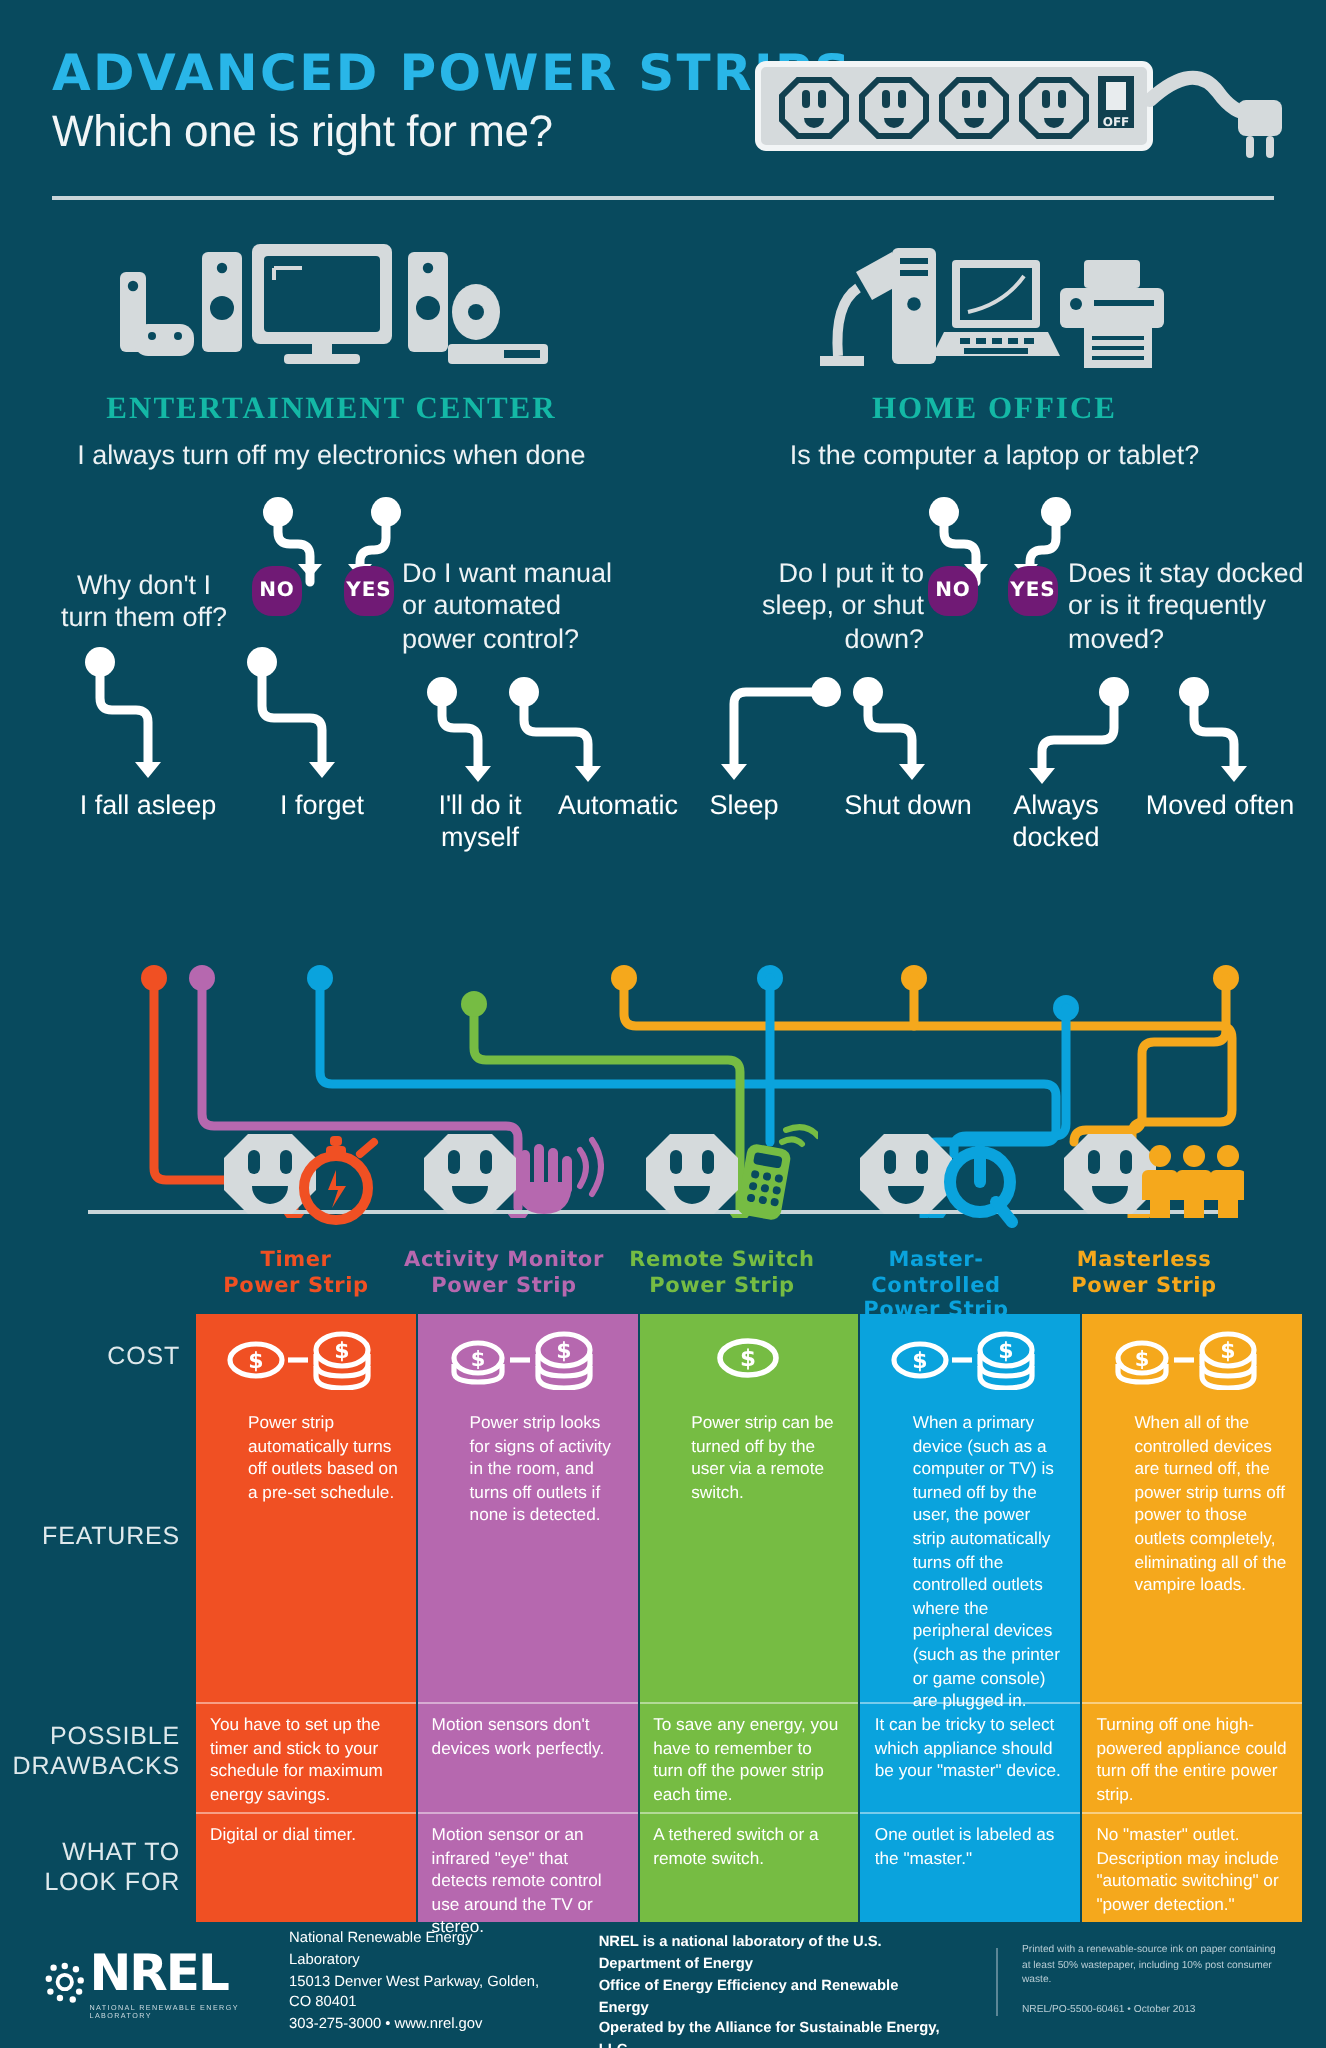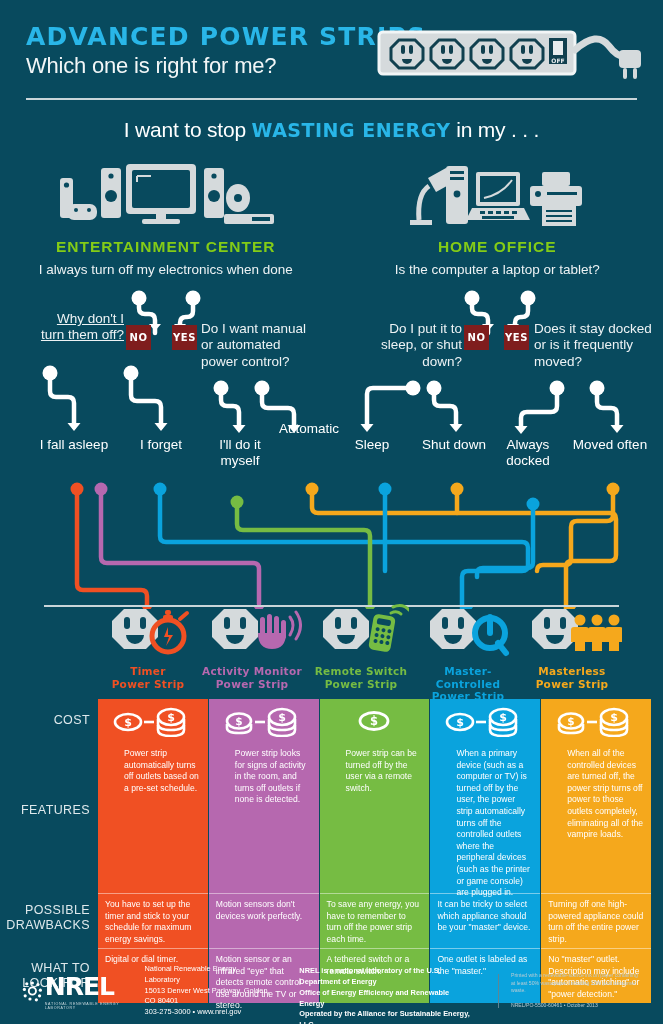--- a/index.html
+++ b/index.html
@@ -39,36 +39,36 @@
   .prompt .hl {
     font-family: "DejaVu Sans", sans-serif;
     color: #29b6e8; font-weight: bold; font-size: 19px; letter-spacing: 0.5px;
   }
 
   
   .cats { display: flex; margin-top: 10px; }
   .cat { flex: 1; text-align: center; }
   .cat-icons { height: 78px; display: flex; align-items: flex-end; justify-content: center; }
   .cat-name {
-    font-family: Liberation Sans, sans-serif;
-    color: #84cc16; font-weight: bold; font-size: 15.5px;
+    font-family: Liberation Serif, serif;
+    color: #14b8a6; font-weight: bold; font-size: 15.5px;
     letter-spacing: 1px; margin-top: 8px;
   }
   .cat-q { font-size: 13.5px; color: #edf2f4; margin-top: 6px; }
 
   
   .flow { position: relative; height: 190px; margin-top: 6px; }
   .q-text {
     position: absolute; font-size: 13.5px; color: #eef3f5; line-height: 1.22;
   }
   .yn {
-    position: absolute; width: 25px; height: 25px; background: #7f1d1d;
+    position: absolute; width: 25px; height: 25px; background: #701a75;
     display: flex; align-items: center; justify-content: center;
     font-family: "DejaVu Sans", sans-serif;
-    font-weight: bold; font-size: 10px; color: #ffffff; letter-spacing: 0.5px;
+    font-weight: bold; font-size: 10px; color: #ffffff; letter-spacing: 0.5px; border-radius: 10px;
   }
   .leaf {
     position: absolute; font-size: 13.5px; color: #ffffff;
     text-align: center; line-height: 1.18;
   }
 
   
   .svg-layer { position: absolute; left: 0; top: 0; pointer-events: none; }
 
   
@@ -151,23 +151,20 @@
         <text x="181" y="41" font-family="DejaVu Sans, sans-serif" font-size="6" font-weight="bold" fill="#e8ecee" text-anchor="middle">OFF</text>
         <path d="M198 28 q22 -20 34 -4 q10 14 22 10" stroke="#d5dadc" stroke-width="7" fill="none" stroke-linecap="round"></path>
         <rect x="242" y="28" width="22" height="18" rx="4" fill="#d5dadc"></rect>
         <rect x="246" y="46" width="4" height="11" rx="2" fill="#d5dadc"></rect>
         <rect x="256" y="46" width="4" height="11" rx="2" fill="#d5dadc"></rect>
       </svg>
     </div>
     <div class="divider"></div>
   </div>
 
-  <div class="prompt">
-    <span>I want to stop </span><span class="hl">WASTING ENERGY</span><span> in my . . .</span>
-  </div>
 
   <div class="cats">
 
     <div class="cat">
       <div class="cat-icons">
         <svg width="220" height="78" viewBox="0 0 220 78" fill="#d5dadc">
           <rect x="4" y="26" width="13" height="40" rx="3"></rect>
           <circle cx="10.5" cy="33" r="2.6" fill="#084a5e"></circle>
           <path d="M18 52 h16 a7 7 0 0 1 7 7 v2 a7 7 0 0 1 -7 7 h-16 a7 7 0 0 1 -7 -7 v-2 a7 7 0 0 1 7 -7z"></path>
           <circle cx="20" cy="58" r="2" fill="#084a5e"></circle>
@@ -272,34 +269,34 @@
           <path d="M161 148 l-6.5 -8 h13z"></path>
         <path d="M239 150 l-6.5 -8 h13z"></path>
           <path d="M294 150 l-6.5 -8 h13z"></path>
         <path d="M367 149 l-6.5 -8 h13z"></path>
           <path d="M456 149 l-6.5 -8 h13z"></path>
         <path d="M521 151 l-6.5 -8 h13z"></path>
           <path d="M617 150 l-6.5 -8 h13z"></path>
       </g>
     </svg>
 
-    <div class="q-text" style="left:20px; top:28px; width:104px; text-align:right;text-decoration:underline;">Why don't I<br>turn them off?</div>
+    <div class="q-text" style="left:20px; top:44px; width:104px; text-align:center;">Why don't I<br>turn them off?</div>
     <div class="yn" style="left:126px; top:42px;">NO</div>
     <div class="yn" style="left:172px; top:42px;">YES</div>
     <div class="q-text" style="left:201px; top:38px; width:120px;">Do I want manual<br>or automated<br>power control?</div>
 
     <div class="q-text" style="left:362px; top:38px; width:100px; text-align:right;">Do I put it to<br>sleep, or shut<br>down?</div>
     <div class="yn" style="left:464px; top:42px;">NO</div>
     <div class="yn" style="left:504px; top:42px;">YES</div>
     <div class="q-text" style="left:534px; top:38px; width:122px;">Does it stay docked<br>or is it frequently<br>moved?</div>
 
     <div class="leaf" style="left:28px; top:154px; width:92px;">I fall asleep</div>
     <div class="leaf" style="left:124px; top:154px; width:74px;">I forget</div>
     <div class="leaf" style="left:204px; top:154px; width:72px;">I'll do it<br>myself</div>
-    <div class="leaf" style="left:268px; top:138px; width:82px;">Automatic</div>
+    <div class="leaf" style="left:268px; top:154px; width:82px;">Automatic</div>
     <div class="leaf" style="left:342px; top:154px; width:60px;">Sleep</div>
     <div class="leaf" style="left:408px; top:154px; width:92px;">Shut down</div>
     <div class="leaf" style="left:492px; top:154px; width:72px;">Always<br>docked</div>
     <div class="leaf" style="left:562px; top:154px; width:96px;">Moved often</div>
   </div>
 
   <svg class="svg-layer" style="top:479px;" width="663" height="130" viewBox="0 0 663 130">
     <g fill="none" stroke-width="4.5" stroke-linecap="round" stroke-linejoin="round">
       <path d="M77 10 v95 q0 6 6 6 h58 q6 0 6 6 v16" stroke="#f05023"></path>
       <path d="M101 10 v68 q0 6 6 6 h146 q6 0 6 6 v35" stroke="#b668af"></path>

